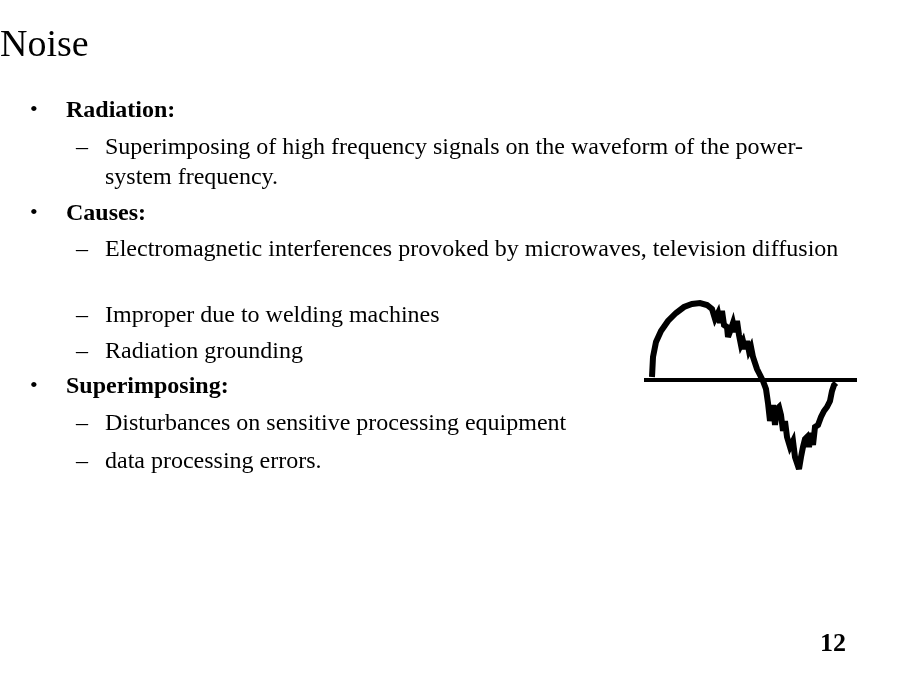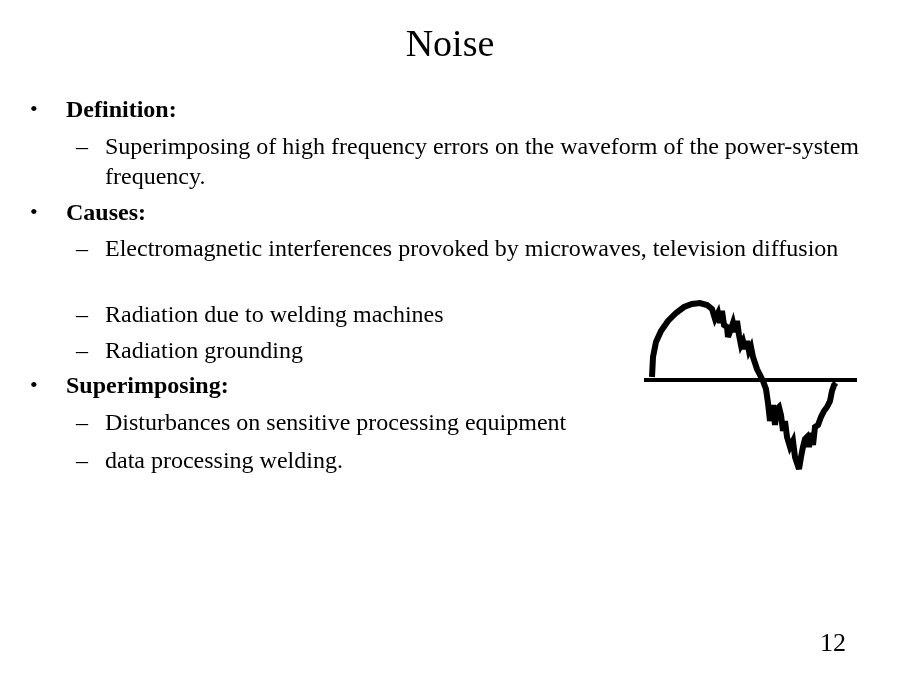--- a/index.html
+++ b/index.html
@@ -13,21 +13,20 @@
       position: relative;
       overflow: hidden;
       font-family: "Liberation Serif", "DejaVu Serif", serif;
       color: #000000;
     }
     .slide-title {
       position: absolute;
       top: 20px;
       left: 0;
       width: 900px;
-      text-align: center;
       font-size: 38px;
       line-height: 46px;
       font-weight: normal;
     }
     .content {
       position: absolute;
       top: 90px;
       left: 0;
       width: 900px;
     }
@@ -74,68 +73,68 @@
       left: 642px;
       top: 297px;
       width: 218px;
       height: 178px;
     }
     .page-number {
       position: absolute;
       right: 54px;
       top: 628px;
       font-size: 26px;
-      font-weight: normal;
+      font-weight: bold;
     }
   </style>
 </head>
 <body>
 
 <div>
   <div class="slide-title">Noise</div>
 
   <div class="content">
 
     <div class="bullet" style="top:4px;">
       <span class="dot">•</span>
-      <span class="text">Definition:</span>
+      <span class="text">Radiation:</span>
     </div>
     <div class="sub" style="top:41px;">
       <span class="dash">–</span>
-      <span class="text">Superimposing of high frequency errors on the waveform of the power-system frequency.</span>
+      <span class="text">Superimposing of high frequency signals on the waveform of the power-system frequency.</span>
     </div>
 
     <div class="bullet" style="top:107px;">
       <span class="dot">•</span>
       <span class="text">Causes:</span>
     </div>
     <div class="sub" style="top:143px;">
       <span class="dash">–</span>
       <span class="text">Electromagnetic interferences provoked by microwaves, television diffusion</span>
     </div>
     <div class="sub" style="top:209px;">
       <span class="dash">–</span>
-      <span class="text">Radiation due to welding machines</span>
+      <span class="text">Improper due to welding machines</span>
     </div>
     <div class="sub" style="top:245px;">
       <span class="dash">–</span>
       <span class="text">Radiation grounding</span>
     </div>
 
     <div class="bullet" style="top:280px;">
       <span class="dot">•</span>
       <span class="text">Superimposing:</span>
     </div>
     <div class="sub" style="top:317px;">
       <span class="dash">–</span>
       <span class="text">Disturbances on sensitive processing equipment</span>
     </div>
     <div class="sub" style="top:355px;">
       <span class="dash">–</span>
-      <span class="text">data processing welding.</span>
+      <span class="text">data processing errors.</span>
     </div>
   </div>
 
   <svg class="waveform" viewBox="0 0 218 178">
 
     <line x1="2" y1="83" x2="215" y2="83" stroke="#000" stroke-width="4"></line>
 
     <polyline fill="none" stroke="#000" stroke-width="6" stroke-linejoin="miter" points="10,80 11,60 14,45 19,34 26,24 34,16 42,10 50,7 58,6 65,8 70,12 73,22 76,16 78,26 80,14 82,28 85,30 86,40 89,32 91,26 93,35 95,24 97,38 99,48 101,44 103,52 105,44 107,54 109,50 111,60 113,66 115,72 117,76 119,80 121,84"></polyline>
 
     <polyline fill="none" stroke="#000" stroke-width="6" stroke-linejoin="miter" points="121,84 124,92 126,106 128,124 131,108 133,128 135,112 137,110 139,118 141,134 143,124 145,140 148,150 151,144 153,160 155,166 157,172 159,160 161,150 163,142 165,140 167,150 169,136 171,148 173,130 176,128 179,120 182,114 185,110 188,104 190,94 192,88 194,86"></polyline>

